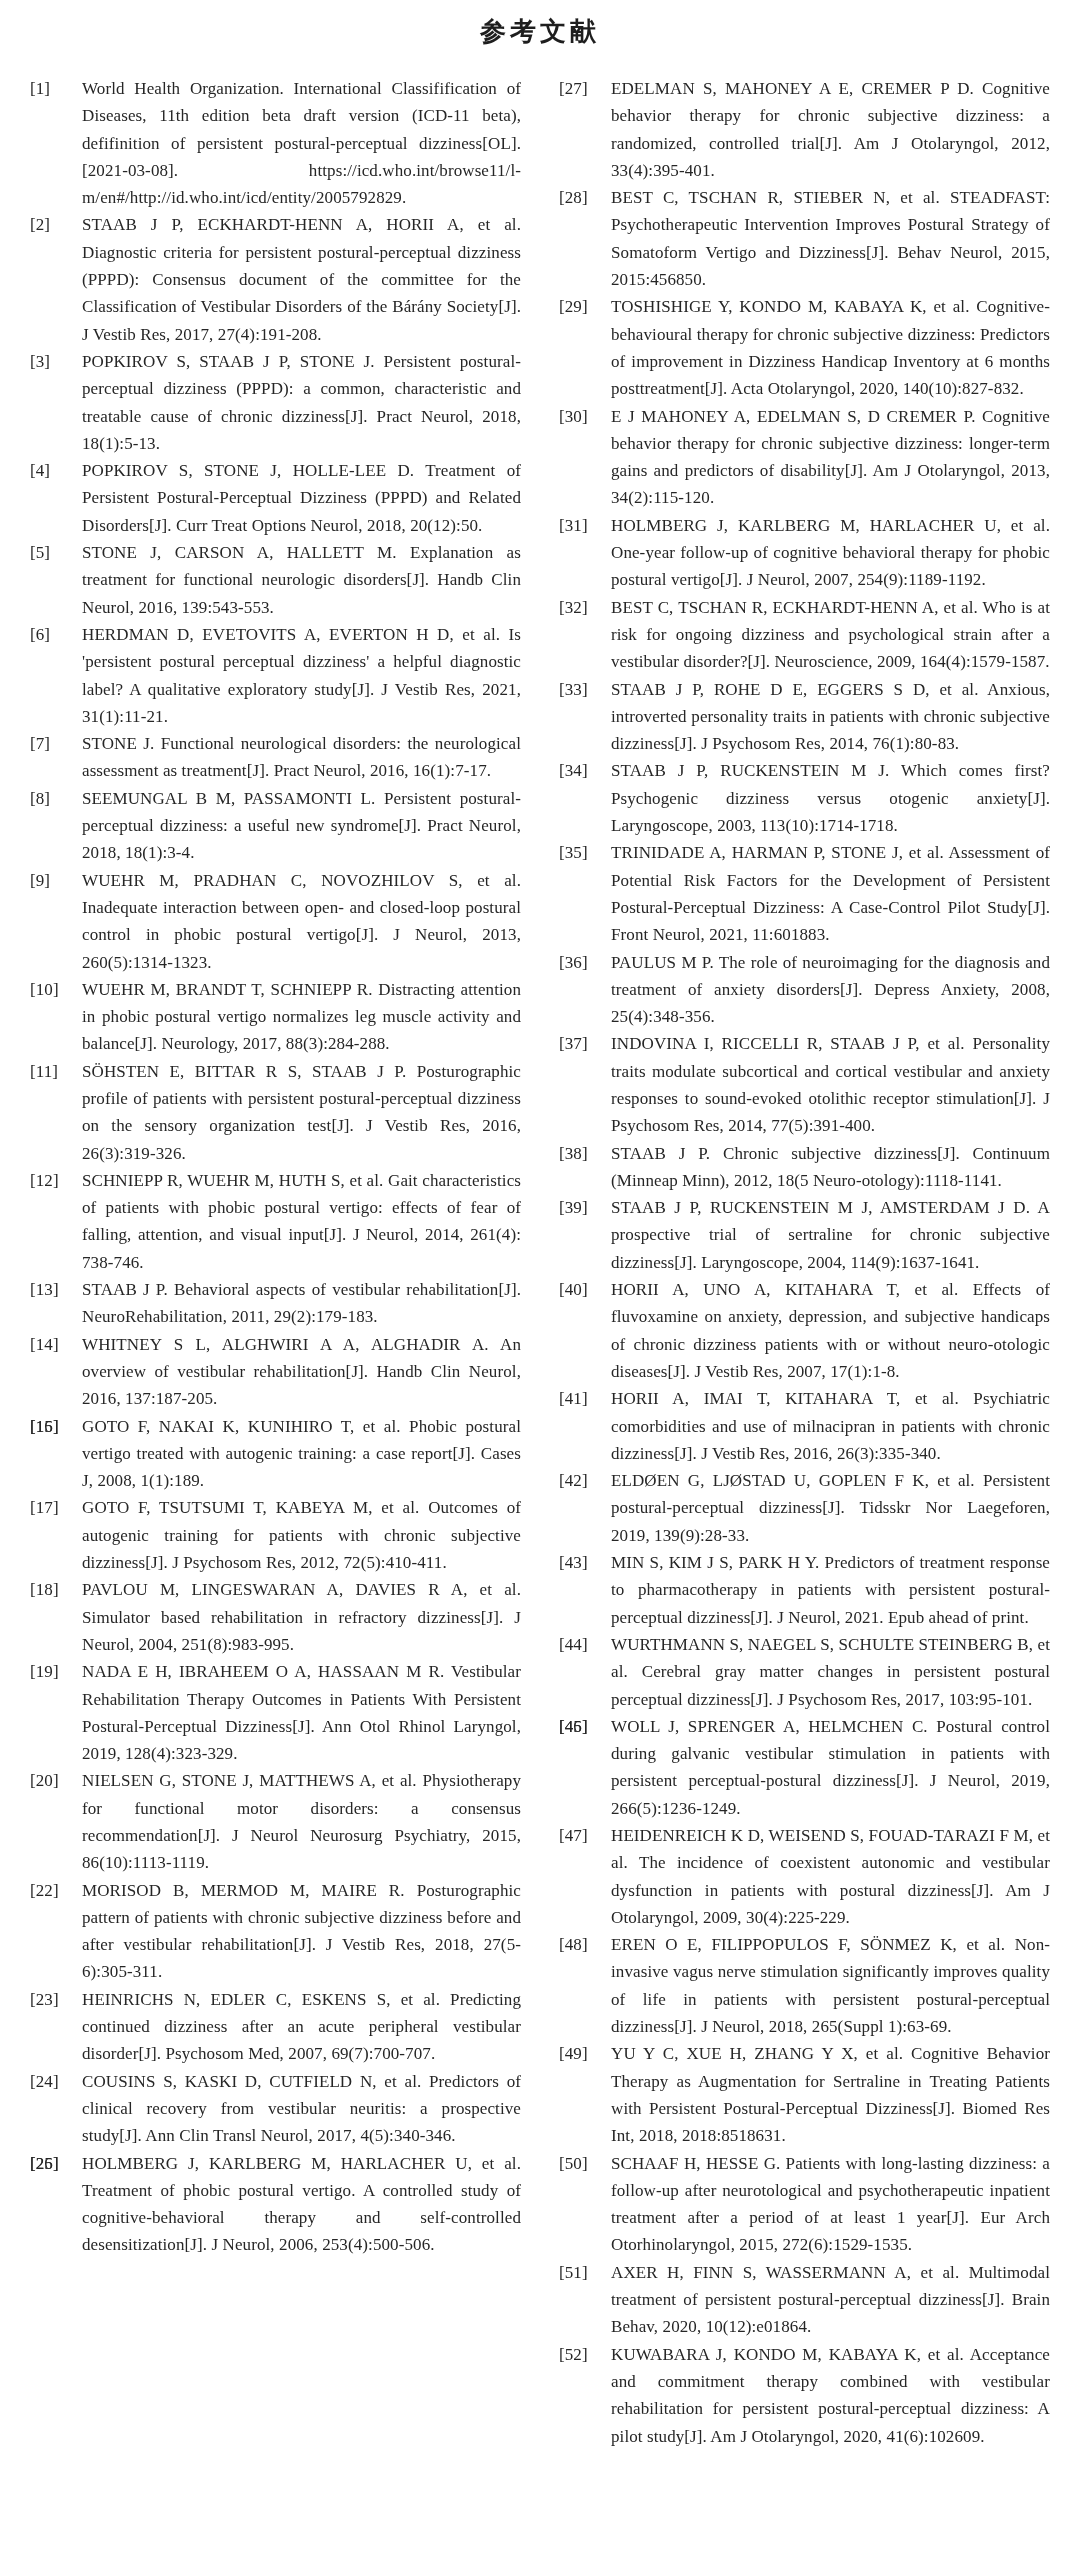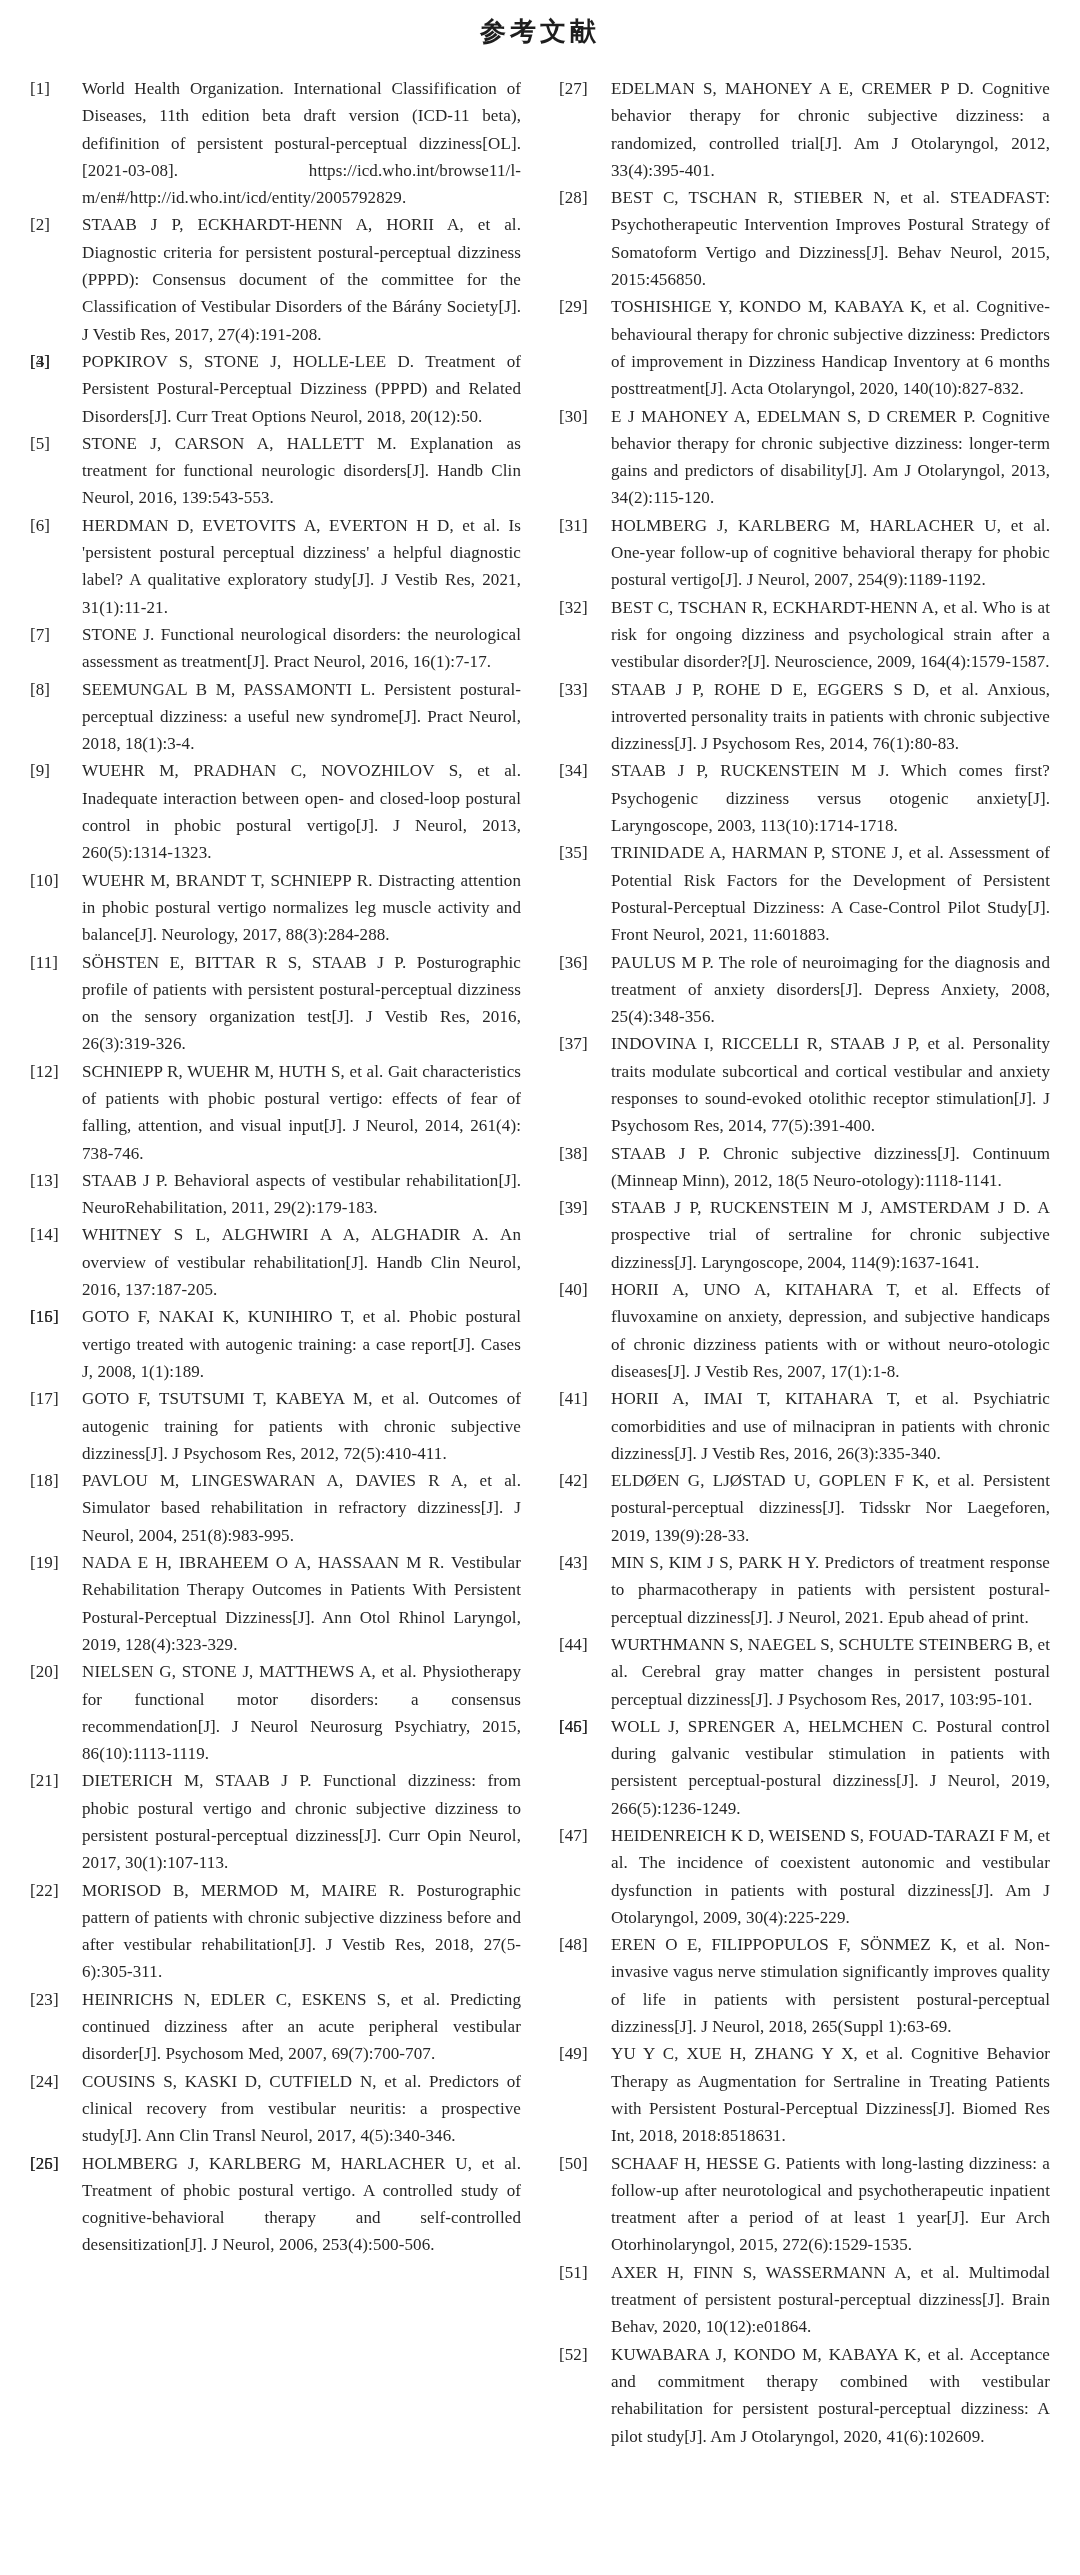--- a/index.html
+++ b/index.html
@@ -63,20 +63,21 @@
         <div class="ref">
     <span class="ref-num">[1]</span>
     <span class="ref-text">World Health Organization. International Classifification of Diseases, 11th edition beta draft version (ICD-11 beta), defifinition of persistent postural-perceptual dizziness[OL]. [2021-03-08]. https://icd.who.int/browse11/l-m/en#/http://id.who.int/icd/entity/2005792829.</span>
   </div>
         <div class="ref">
     <span class="ref-num">[2]</span>
     <span class="ref-text">STAAB J P, ECKHARDT-HENN A, HORII A, et al. Diagnostic criteria for persistent postural-perceptual dizziness (PPPD): Consensus document of the committee for the Classification of Vestibular Disorders of the Bárány Society[J]. J Vestib Res, 2017, 27(4):191-208.</span>
   </div>
         <div class="ref">
     <span class="ref-num">[3]</span>
+    <span class="ref-text">POPKIROV S, STAAB J P, STONE J. Persistent postural-perceptual dizziness (PPPD): a common, characteristic and treatable cause of chronic dizziness[J]. Pract Neurol, 2018, 18(1):5-13.</span>
   </div>
         <div class="ref">
     <span class="ref-num">[4]</span>
     <span class="ref-text">POPKIROV S, STONE J, HOLLE-LEE D. Treatment of Persistent Postural-Perceptual Dizziness (PPPD) and Related Disorders[J]. Curr Treat Options Neurol, 2018, 20(12):50.</span>
   </div>
         <div class="ref">
     <span class="ref-num">[5]</span>
     <span class="ref-text">STONE J, CARSON A, HALLETT M. Explanation as treatment for functional neurologic disorders[J]. Handb Clin Neurol, 2016, 139:543-553.</span>
   </div>
         <div class="ref">
@@ -130,24 +131,20 @@
     <span class="ref-num">[18]</span>
     <span class="ref-text">PAVLOU M, LINGESWARAN A, DAVIES R A, et al. Simulator based rehabilitation in refractory dizziness[J]. J Neurol, 2004, 251(8):983-995.</span>
   </div>
         <div class="ref">
     <span class="ref-num">[19]</span>
     <span class="ref-text">NADA E H, IBRAHEEM O A, HASSAAN M R. Vestibular Rehabilitation Therapy Outcomes in Patients With Persistent Postural-Perceptual Dizziness[J]. Ann Otol Rhinol Laryngol, 2019, 128(4):323-329.</span>
   </div>
         <div class="ref">
     <span class="ref-num">[20]</span>
     <span class="ref-text">NIELSEN G, STONE J, MATTHEWS A, et al. Physiotherapy for functional motor disorders: a consensus recommendation[J]. J Neurol Neurosurg Psychiatry, 2015, 86(10):1113-1119.</span>
-  </div>
-        <div class="ref">
-    <span class="ref-num">[21]</span>
-    <span class="ref-text">DIETERICH M, STAAB J P. Functional dizziness: from phobic postural vertigo and chronic subjective dizziness to persistent postural-perceptual dizziness[J]. Curr Opin Neurol, 2017, 30(1):107-113.</span>
   </div>
         <div class="ref">
     <span class="ref-num">[22]</span>
     <span class="ref-text">MORISOD B, MERMOD M, MAIRE R. Posturographic pattern of patients with chronic subjective dizziness before and after vestibular rehabilitation[J]. J Vestib Res, 2018, 27(5-6):305-311.</span>
   </div>
         <div class="ref">
     <span class="ref-num">[23]</span>
     <span class="ref-text">HEINRICHS N, EDLER C, ESKENS S, et al. Predicting continued dizziness after an acute peripheral vestibular disorder[J]. Psychosom Med, 2007, 69(7):700-707.</span>
   </div>
         <div class="ref">

